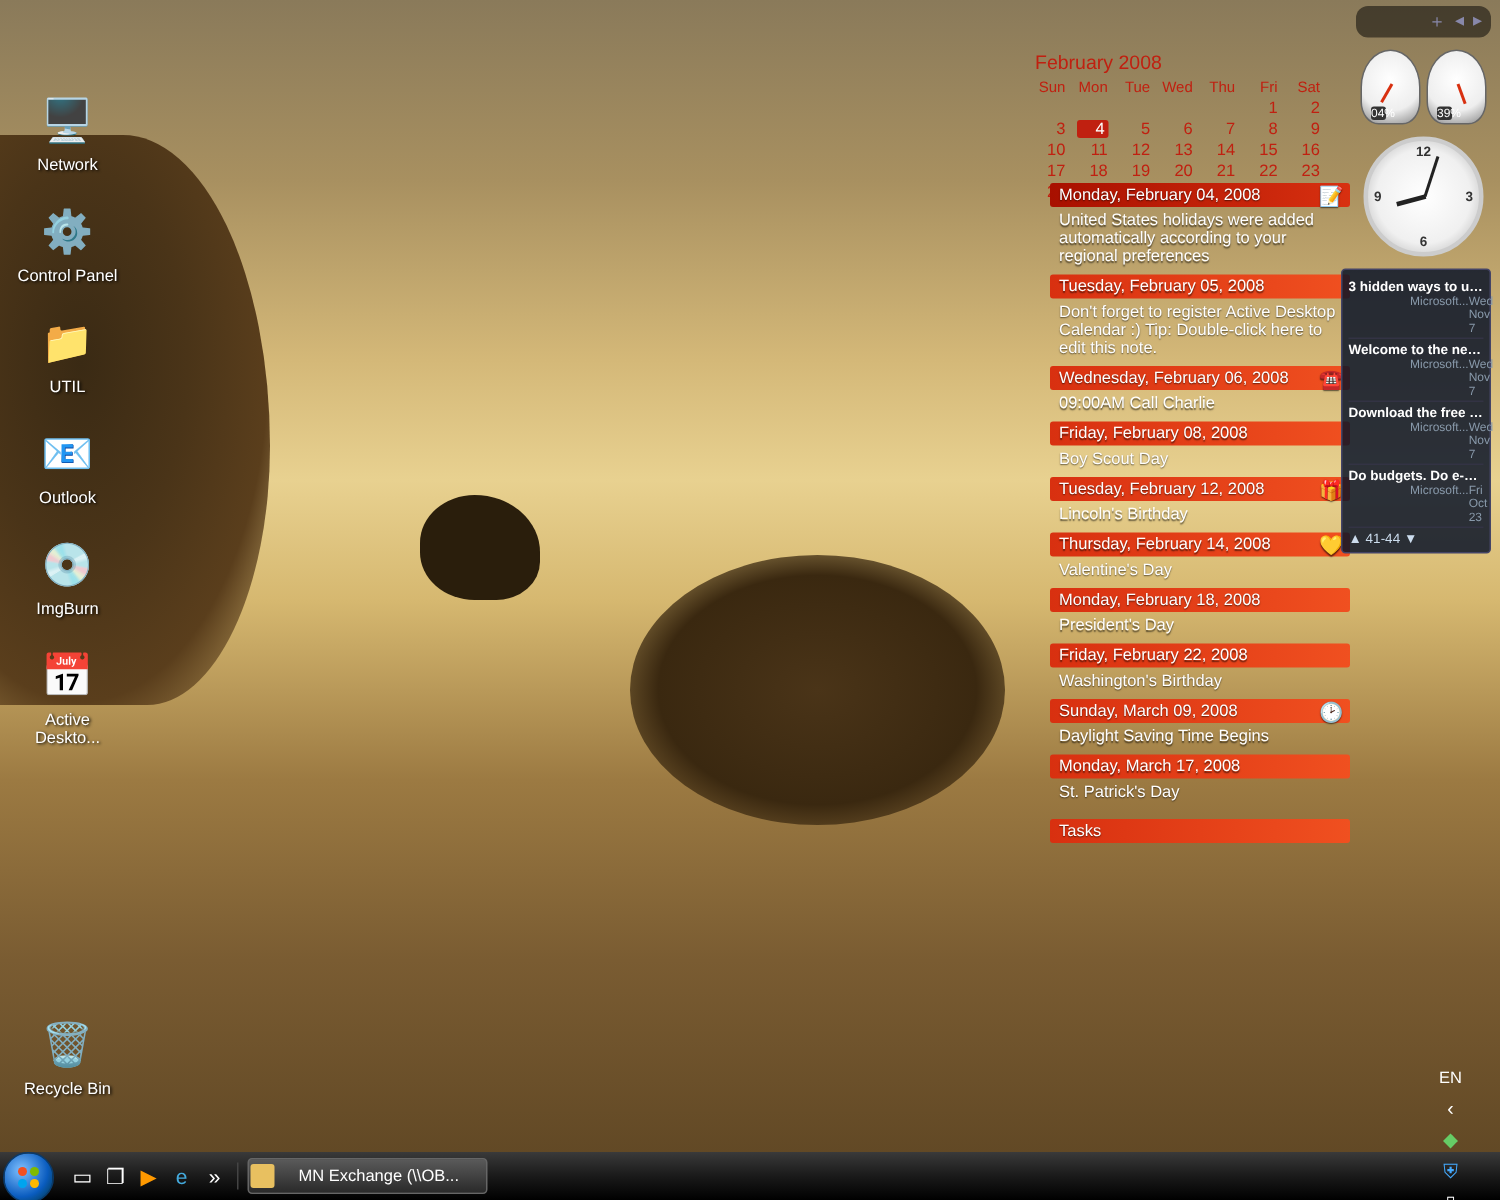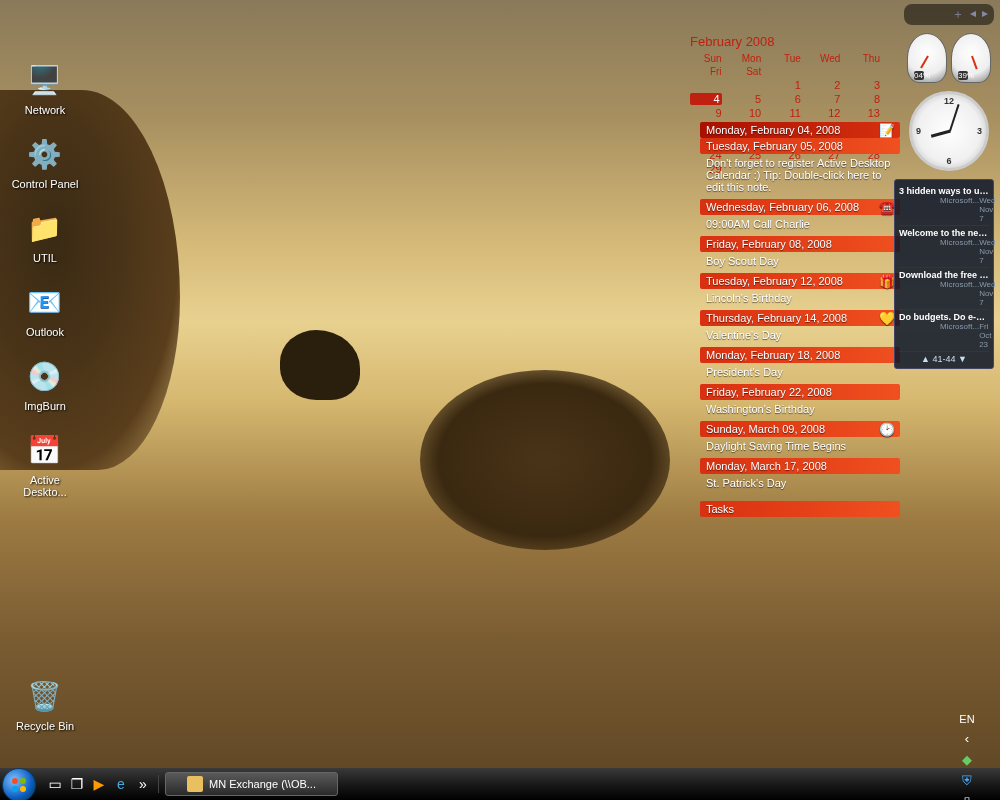--- a/index.html
+++ b/index.html
@@ -25,21 +25,21 @@
 
 .desktop-icons { position: absolute; left: 10px; top: 60px; z-index: 2; }
 .desktop-icons.bottom { top: auto; bottom: 50px; }
 .dicon { width: 70px; text-align: center; margin-bottom: 18px; cursor: pointer; }
 .dicon .glyph { width: 40px; height: 40px; margin: 0 auto 4px; display:flex; align-items:center; justify-content:center; font-size:28px; }
 .dicon .lbl { color: #fff; font-size: 11px; text-shadow: 1px 1px 2px #000; }
 
 
 .calendar-widget { position: absolute; right: 120px; top: 34px; z-index: 3; color: #c02010; font-size: 11px; width: 190px; }
 .calendar-widget .title { font-size: 13px; margin-bottom: 4px; }
-.cal-grid { display: grid; grid-template-columns: repeat(5, 1fr); gap: 2px 8px; text-align: right; }
+.cal-grid { display: grid; grid-template-columns: repeat(7, 1fr); gap: 2px 8px; text-align: right; }
 .cal-grid .hdr { color: #c02010; font-size:10px;}
 .cal-grid .day { cursor: pointer; }
 .cal-grid .today { background: #c02010; color: #fff; padding: 0 2px; border-radius:2px;}
 
 
 .agenda { position: absolute; right: 100px; top: 122px; width: 200px; z-index: 3; font-size: 11px; color:#fff; text-shadow: 0 1px 1px rgba(0,0,0,.6);}
 .ag-hdr { background: linear-gradient(to right, #d83010, #f05020); color:#fff; padding: 2px 6px; font-size: 11px; position:relative; border-radius:2px;}
 .ag-hdr.sel { background: linear-gradient(to right, #a81000, #d83010); }
 .ag-hdr .eicon { position:absolute; right:4px; top:1px; font-size:13px;}
 .ag-body { padding: 3px 6px 6px; font-size: 11px; }
@@ -56,29 +56,29 @@
 .gauge .glbl { position:absolute; bottom:2px; left:0; right:16px; text-align:center; font-size:8px; background:#333; color:#fff; border-radius:2px; margin:0 6px;}
 .clock { width:80px; height:80px; margin:6px auto 8px; background:radial-gradient(circle,#fff 0%, #f0f0f0 60%, #aaa 100%); border-radius:50%; border:3px solid #ccc; position:relative;}
 .clock .num { position:absolute; font-size:9px; font-weight:bold; color:#333;}
 .clock .n12{top:2px;left:50%;transform:translateX(-50%);} .clock .n3{right:4px;top:50%;transform:translateY(-50%);} .clock .n6{bottom:2px;left:50%;transform:translateX(-50%);} .clock .n9{left:4px;top:50%;transform:translateY(-50%);}
 .clock .hand{position:absolute;left:50%;top:50%;background:#222;transform-origin:top center;}
 .clock .hhand{width:3px;height:20px;transform:rotate(75deg);} .clock .mhand{width:2px;height:28px;transform:rotate(198deg);}
 .feed { background: rgba(10,20,40,.85); border:1px solid #446; color:#cde; font-size:9px; padding:4px; border-radius:3px; width:100px; margin-left:-10px;}
 .feed-item { border-bottom:1px solid #334; padding:2px 0;}
 .feed-item .ft { color:#fff; font-weight:bold; white-space:nowrap; overflow:hidden; text-overflow:ellipsis;}
 .feed-item .fm { display:flex; justify-content:space-between; color:#89a; font-size:8px;margin-left:41px;}
-.feed-nav { text-align:center; color:#cde; font-size:9px; padding-top:2px;}
+.feed-nav { color:#cde; font-size:9px; padding-top:2px;}
 
 
 .taskbar { position:absolute; left:0; right:0; bottom:0; height:32px; background:linear-gradient(to bottom,#3a3a3a 0%, #1a1a1a 50%, #000 100%); display:flex; align-items:center; z-index:10; color:#fff; font-size:11px;}
 .start-orb { width:34px; height:34px; border-radius:50%; background:radial-gradient(circle at 35% 35%, #7ec0ff, #0a5cbf 60%, #033 100%); margin:0 4px -2px 2px; display:flex; align-items:center; justify-content:center; cursor:pointer; border:1px solid #0a3a6a;}
 .start-orb svg{width:20px;height:20px;}
 .ql { display:flex; gap:4px; padding:0 6px; border-right:1px solid #444;}
 .ql .qi { width:18px; height:18px; cursor:pointer; display:flex; align-items:center; justify-content:center; font-size:14px;}
-.task-btn { background:linear-gradient(to bottom,#5a5a5a,#2a2a2a); border:1px solid #666; border-radius:3px; height:24px; padding:0 21px; margin-left:6px; display:flex; align-items:center; gap:6px; cursor:pointer; min-width:160px;}
+.task-btn { background:linear-gradient(to bottom,#5a5a5a,#2a2a2a); border:1px solid #666; border-radius:3px; height:24px; padding:0 1px; margin-left:6px; display:flex; align-items:center; gap:16px; cursor:pointer; min-width:160px;}
 .task-btn .ticon{width:16px;height:16px;background:#e8c060;border-radius:2px;}
 .tray { margin-left:auto; display:flex; align-items:center; gap:6px; padding:0 8px;flex-direction:column;}
 .tray .lang { font-size:11px; padding:0 4px;}
 .tray .ti { font-size:13px; cursor:pointer;}
 .tray .clock-txt{font-size:11px; min-width:50px; text-align:right;}
 </style>
 </head>
 <body>
 
 <div class="wallpaper">
@@ -160,20 +160,21 @@
       <div class="day">25</div>
       <div class="day">26</div>
       <div class="day">27</div>
       <div class="day">28</div>
       <div class="day">29</div>
     </div>
 </div>
 
 <div class="agenda" id="agenda">
     <div class="ag-hdr sel">Monday, February 04, 2008<span class="eicon">📝</span></div>
+    <div class="ag-body">United States holidays were added automatically according to your regional preferences</div>
     <div class="ag-hdr">Tuesday, February 05, 2008</div>
     <div class="ag-body">Don't forget to register Active Desktop Calendar :)
 
 Tip: Double-click here to edit this note.</div>
     <div class="ag-hdr">Wednesday, February 06, 2008<span class="eicon">☎️</span></div>
     <div class="ag-body">09:00AM Call Charlie</div>
     <div class="ag-hdr">Friday, February 08, 2008</div>
     <div class="ag-body">Boy Scout Day</div>
     <div class="ag-hdr">Tuesday, February 12, 2008<span class="eicon">🎁</span></div>
     <div class="ag-body">Lincoln's Birthday</div>

